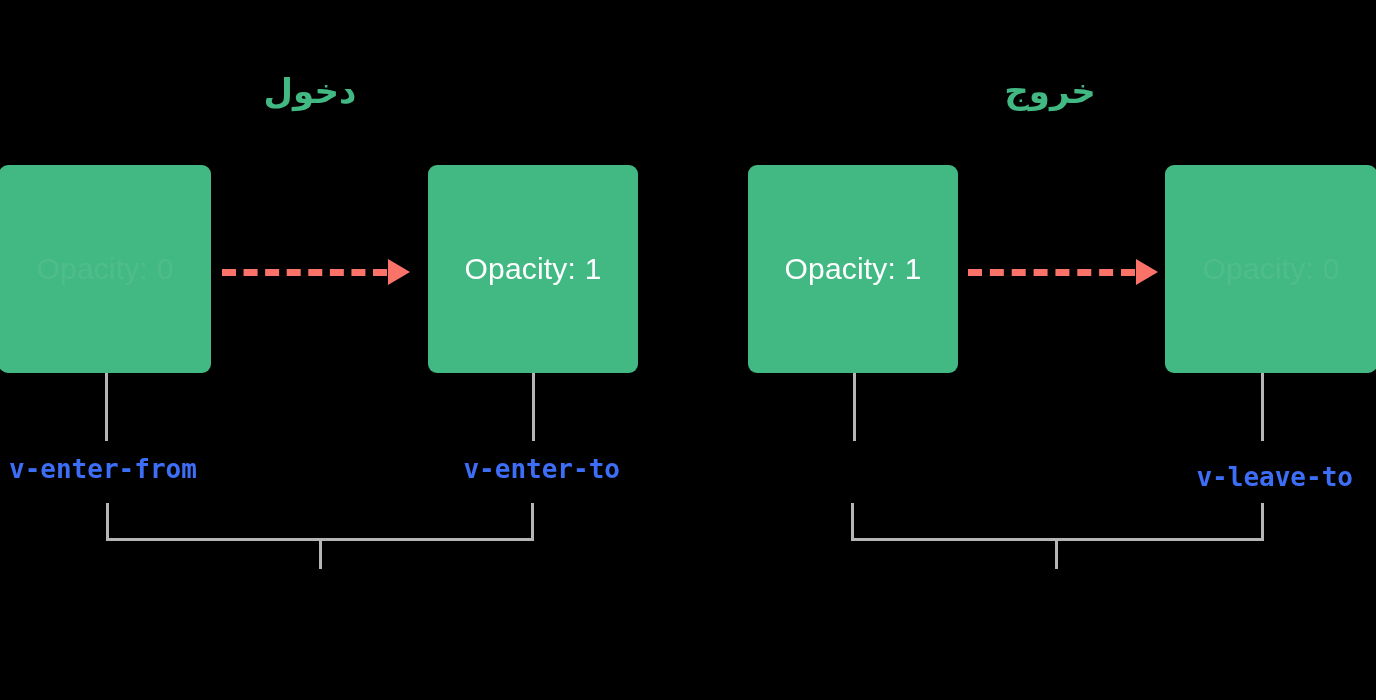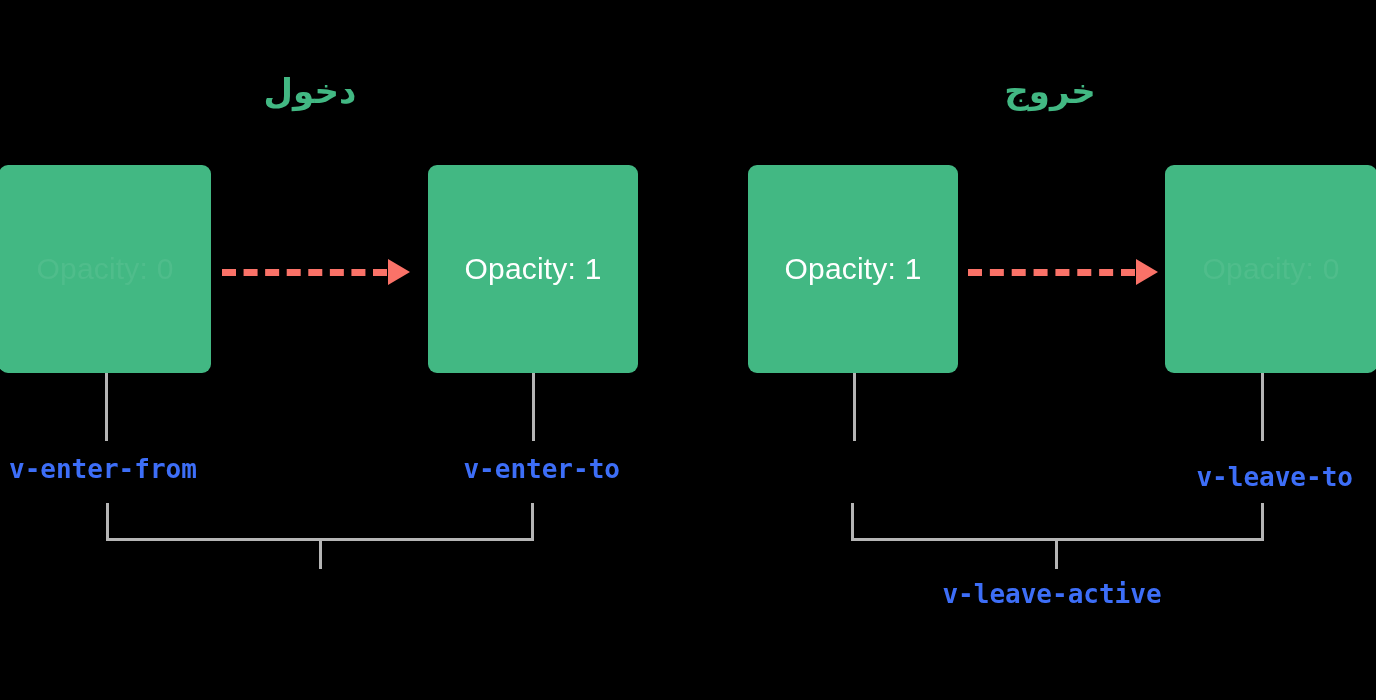--- a/index.html
+++ b/index.html
@@ -157,15 +157,14 @@
 
   <div class="stem" style="left:853px; top:373px; height:68px;"></div>
   <div class="stem" style="left:1261px; top:373px; height:68px;"></div>
 
 
   <div class="class-label align-right" style="left:1353px; top:456px;margin-top:8px;">v-leave-to</div>
 
   <div class="bracket" style="left:851px; top:503px; width:413px; height:38px;"></div>
   <div class="stem" style="left:1055px; top:541px; height:28px;"></div>
 
-  <div class="class-label align-center" style="left:1052px; top:581px;">v-leave-active</div>
 
 </div>
 
 </body></html>

